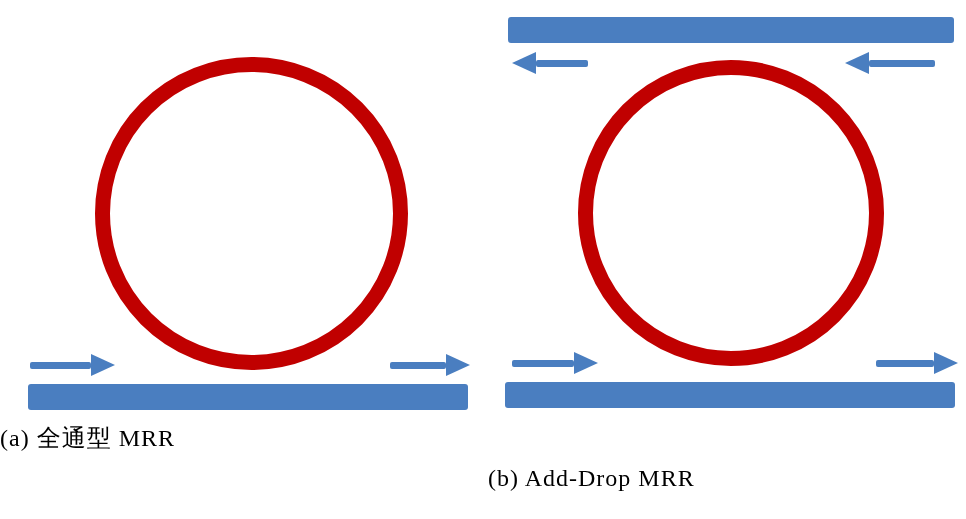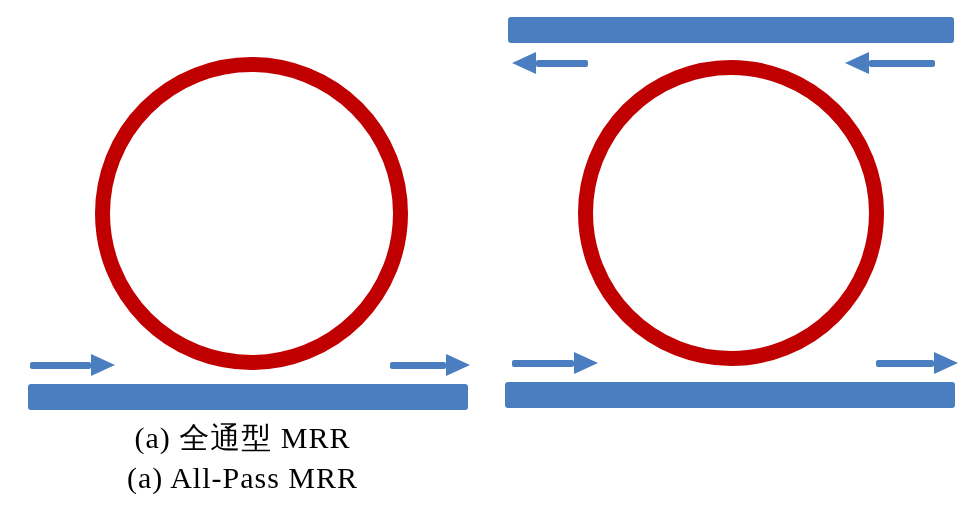--- a/index.html
+++ b/index.html
@@ -68,22 +68,22 @@
   .ring-b        { left: 578px; top: 60px;  width: 306px; height: 306px; }
   .bus-b-bottom  { left: 505px; top: 382px; width: 450px; height: 26px; }
   .arrow-b-drop  { left: 512px; top: 52px;  width: 76px; }
   .arrow-b-add   { left: 845px; top: 52px;  width: 90px; }
   .arrow-b-in    { left: 512px; top: 352px; width: 86px; }
   .arrow-b-thru  { left: 876px; top: 352px; width: 82px; }
 
   
   .caption {
     position: absolute;
-    text-align: center;
-    font-size: 30px;
+    text-align: left;
+    font-size: 24px;
     line-height: 36px;
     letter-spacing: 1px;
     white-space: nowrap;
   }
   .cap-a-zh { left: 0;     top: 420px; width: 485px; }
   .cap-a-en { left: 0;     top: 460px; width: 485px; }
   .cap-b-zh { left: 488px; top: 420px; width: 478px; }
   .cap-b-en { left: 488px; top: 460px; width: 478px; }
 </style>
 </head>
@@ -116,15 +116,15 @@
   <div class="arrow dir-right arrow-b-in">
     <span class="shaft"></span>
     <span class="head"></span>
   </div>
   <div class="arrow dir-right arrow-b-thru">
     <span class="shaft"></span>
     <span class="head"></span>
   </div>
 
   <div class="caption cap-a-zh">(a) 全通型 MRR</div>
-  <div class="caption cap-a-en">(a) All-Pass MRR</div>
+  <div class="caption cap-b-en">(b) Add-Drop MRR</div>
 
 </div>
 
 </body></html>

